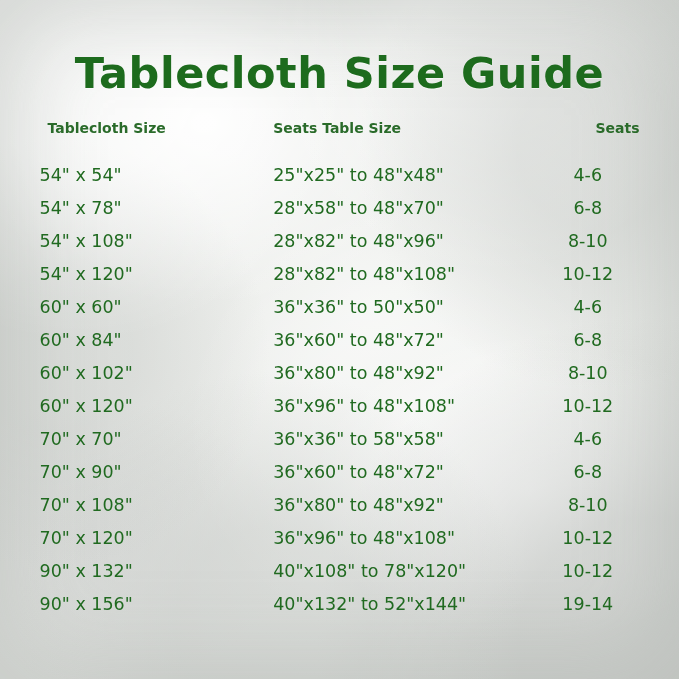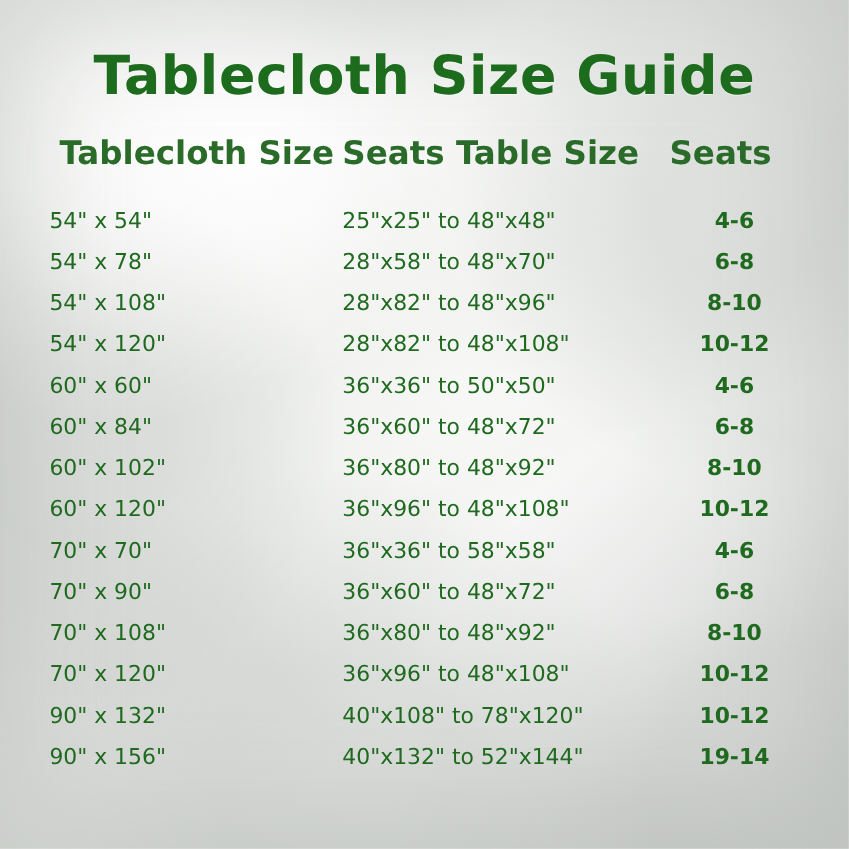--- a/index.html
+++ b/index.html
@@ -41,59 +41,59 @@
   }
   .vignette {
     position: absolute;
     inset: 0;
     pointer-events: none;
     box-shadow: inset 0 0 80px 20px rgba(170,174,170,0.35);
   }
   .content {
     position: relative;
     z-index: 3;
-    padding: 4px;
+    padding: 16px;
   }
   .title {
     text-align: center;
     color: #1d6b1d;
     font-family: "DejaVu Sans", sans-serif;
     font-weight: bold;
     font-size: 43px;
     letter-spacing: 0.5px;
     margin: 0;
     padding-top: 32px;
     text-shadow: 0 1px 0 rgba(255,255,255,0.5);
   }
   table.size-table {
     margin: 22px auto 0 auto;
     border-collapse: collapse;
     width: 600px;
     color: #1d6b1d;
   }
   table.size-table th {
-    font-size: 26px;
+    font-size: 14px;
     font-weight: bold;
     padding: 0 0 22px 0;
     color: #2a6b2a;
     text-align: left;
   }
   table.size-table th.col-a { width: 230px; padding-left: 8px; }
   table.size-table th.col-b { width: 265px; }
-  table.size-table th.col-c { width: 105px; text-align: left; }
+  table.size-table th.col-c { width: 105px; text-align: right; }
   table.size-table td {
     font-size: 17.5px;
     padding: 6.5px 0;
     color: #206a20;
     font-family: "DejaVu Sans", sans-serif;
     white-space: nowrap;
   }
   td.col-a { padding-left: 38px; }
   td.col-b { padding-left: 2px; }
-  td.col-c { text-align: center; padding-right: 6px; font-weight: bold; }
+  td.col-c { text-align: center; padding-right: 6px; }
 </style>
 </head>
 <body>
 
 <div class="page">
   <div class="texture"></div>
   <div class="vignette"></div>
 
   <div class="content">
     <h1 class="title">Tablecloth Size Guide</h1>

